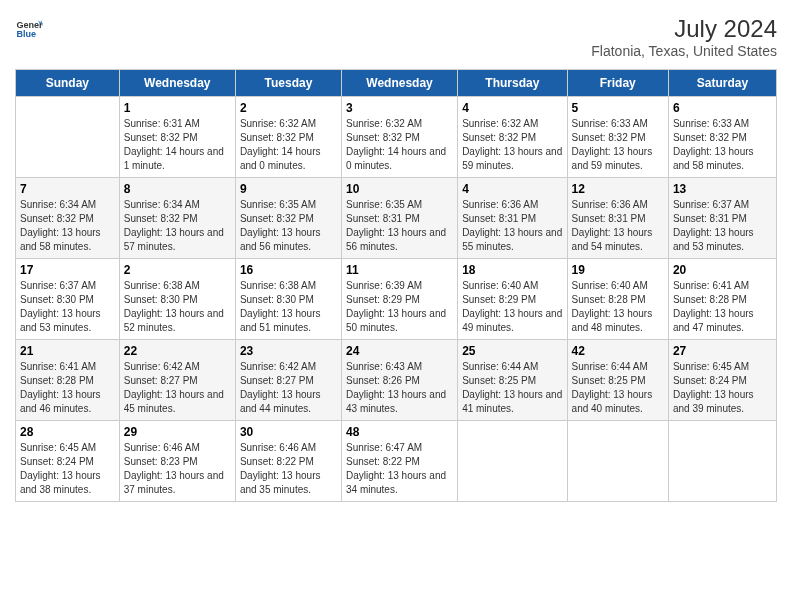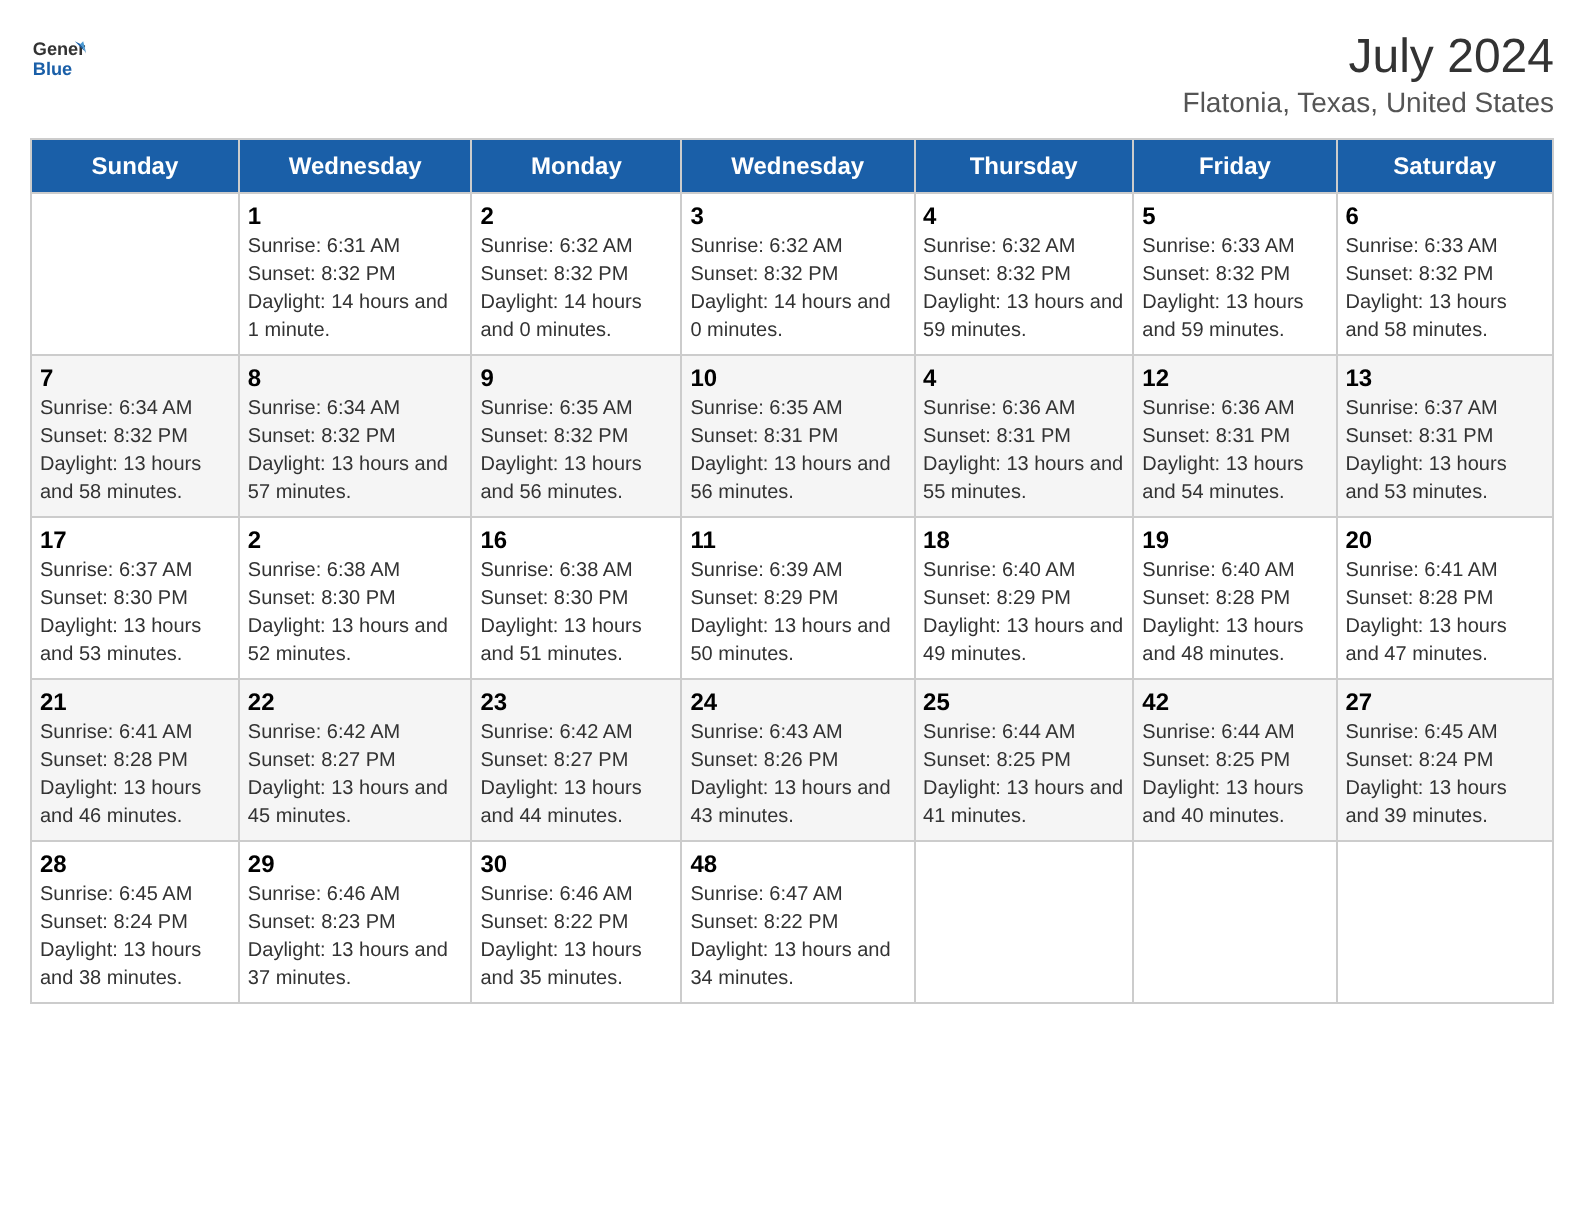--- a/index.html
+++ b/index.html
@@ -95,21 +95,21 @@
     <div class="month-year">July 2024</div>
     <div class="location">Flatonia, Texas, United States</div>
   </div>
 </div>
 
 <table>
   <thead>
     <tr>
       <th>Sunday</th>
       <th>Wednesday</th>
-      <th>Monday</th>
+      <th>Tuesday</th>
       <th>Wednesday</th>
       <th>Thursday</th>
       <th>Friday</th>
       <th>Saturday</th>
     </tr>
   </thead>
   <tbody id="calendar-body">
   <tr>
         <td class="empty-cell"></td>
         <td>

